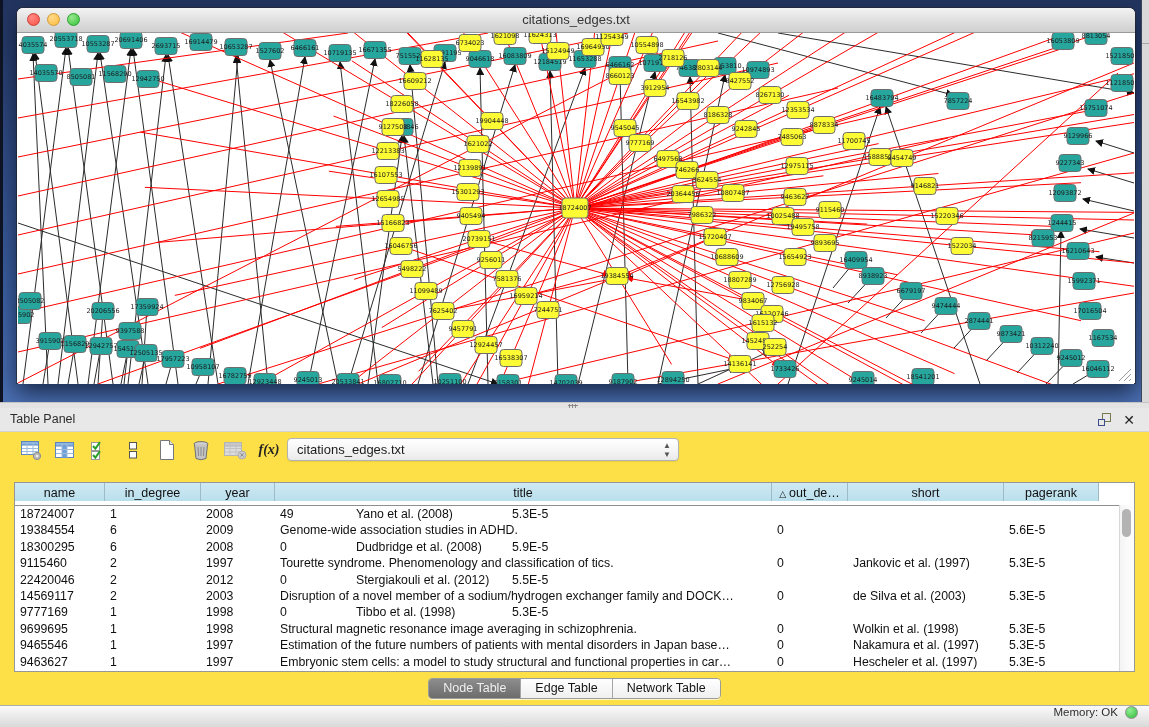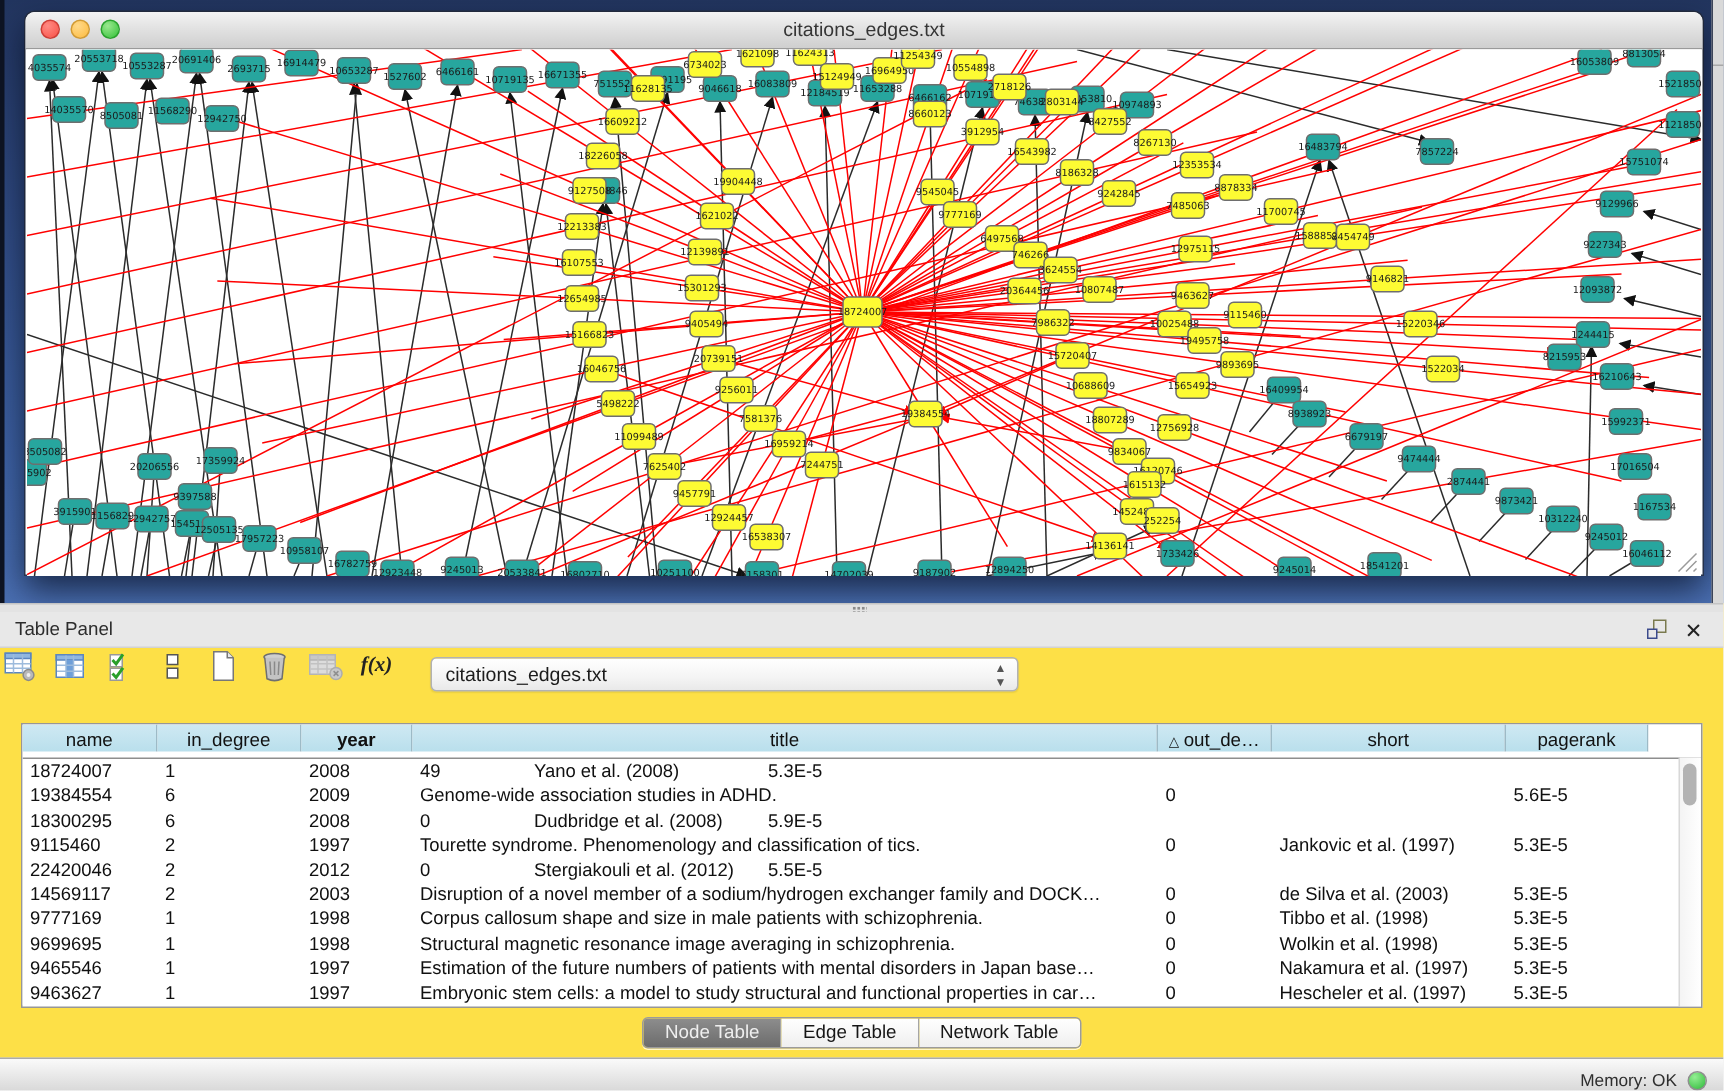--- a/index.html
+++ b/index.html
@@ -45,21 +45,21 @@
   .table-panel{position:absolute;left:0;top:402px;width:1149px;height:303px;background:#fde047;}
   .split-divider{height:6px;background:#e3e3e3;border-top:1px solid #c4c4c4;position:relative;box-sizing:border-box;}
   .split-handle{position:absolute;left:568px;top:1px;width:10px;height:4px;
     background:radial-gradient(circle,#8b8b8b 1px,transparent 1.2px);background-size:3px 3px;}
   .panel-titlebar{height:23px;background:#e8e8e8;border-bottom:1px solid #d2d2d2;position:relative;}
   .panel-title{position:absolute;left:10px;top:0;line-height:23px;font-size:12.5px;color:#2c2c2c;}
   .panel-btn{position:absolute;top:4px;width:16px;height:16px;cursor:default;}
   .float-btn{right:36px;}
   .close-btn{right:12px;font-size:14px;font-weight:700;color:#222;line-height:16px;text-align:center;}
   
-  .tp-toolbar{height:36px;display:flex;position:relative;}
+  .tp-toolbar{height:36px;display:flex;align-items:center;padding-left:18px;position:relative;}
   .tbtn{width:26px;height:24px;display:flex;align-items:center;justify-content:center;margin-right:8px;}
   .fx{font-family:"Liberation Serif","DejaVu Serif",serif;font-style:italic;font-weight:700;font-size:14px;color:#222;}
   .combo{
     position:absolute;left:287px;top:6px;width:392px;height:23px;box-sizing:border-box;
     background:linear-gradient(180deg,#ffffff 0%,#f4f4f4 60%,#e9e9e9 100%);
     border:1px solid #b2b2b2;border-radius:4px;
     font-size:13px;color:#1c1c1c;line-height:21px;padding-left:9px;
     box-shadow:0 1px 1px rgba(0,0,0,.08);
   }
   .combo-arrows{position:absolute;right:7px;top:2px;font-size:8px;color:#555;line-height:9px;text-align:center;}
@@ -96,21 +96,21 @@
   .seg-btn{
     padding:0 14px;height:19px;line-height:19px;font-size:12.5px;color:#161616;
     background:linear-gradient(180deg,#ffffff,#efefef);border-right:1px solid #a5a5a5;
   }
   .seg-btn:last-child{border-right:none;}
   .seg-btn.sel{background:linear-gradient(180deg,#8d8d8d,#6c6c6c);color:#efefef;}
   
   .statusbar{
     position:absolute;left:0;top:705px;width:1149px;height:22px;
     background:linear-gradient(180deg,#fafafa,#d9d9d9);border-top:1px solid #ababab;box-sizing:border-box;
-    display:flex;align-items:flex-end;justify-content:flex-end;
+    display:flex;align-items:flex-start;justify-content:flex-end;
   }
   .mem-label{font-size:11.5px;color:#2e2e2e;margin-right:7px;}
   .mem-dot{
     width:13px;height:13px;border-radius:50%;margin-right:11px;
     background:radial-gradient(circle at 35% 28%,#93ef93,#2fb93a);border:1px solid #8f8f8f;box-sizing:border-box;
   }
 </style>
 </head>
 <body>
 
@@ -1071,21 +1071,21 @@
     <div class="combo">
       <span>citations_edges.txt</span>
       <span class="combo-arrows">▲<br>▼</span>
     </div>
   </div>
 
   <div class="table-wrap">
     <div class="thead" id="thead">
         <div class="th" style="width: 90px;">name</div>
         <div class="th" style="width: 96px;">in_degree</div>
-        <div class="th" style="width: 74px; font-weight: bold;">year</div>
+        <div class="th" style="width: 74px;">year</div>
         <div class="th" style="width: 497px;">title</div>
         <div class="th" style="width: 76px;"><span class="sort">△</span>out_de…</div>
         <div class="th" style="width: 156px;">short</div>
         <div class="th" style="width: 95px;">pagerank</div>
         <div class="th" style="flex: 1 1 0%; background: rgb(255, 255, 255); border-right: none;"></div>
       </div>
     <div class="tbody" id="tbody">
         <div class="tr">
           <div class="td" style="width: 90px;">18724007</div>
           <div class="td" style="width: 96px;">1</div>
@@ -1134,21 +1134,20 @@
           <div class="td" style="width: 74px;">2003</div>
           <div class="td" style="width: 497px;">Disruption of a novel member of a sodium/hydrogen exchanger family and DOCK…</div>
           <div class="td" style="width: 76px;">0</div>
           <div class="td" style="width: 156px;">de Silva et al. (2003)</div>
           <div class="td" style="width: 95px;">5.3E-5</div>
         </div>
         <div class="tr">
           <div class="td" style="width: 90px;">9777169</div>
           <div class="td" style="width: 96px;">1</div>
           <div class="td" style="width: 74px;">1998</div>
-          <div class="td" style="width: 497px;">Corpus callosum shape and size in male patients with schizophrenia.</div>
           <div class="td" style="width: 76px;">0</div>
           <div class="td" style="width: 156px;">Tibbo et al. (1998)</div>
           <div class="td" style="width: 95px;">5.3E-5</div>
         </div>
         <div class="tr">
           <div class="td" style="width: 90px;">9699695</div>
           <div class="td" style="width: 96px;">1</div>
           <div class="td" style="width: 74px;">1998</div>
           <div class="td" style="width: 497px;">Structural magnetic resonance image averaging in schizophrenia.</div>
           <div class="td" style="width: 76px;">0</div>

